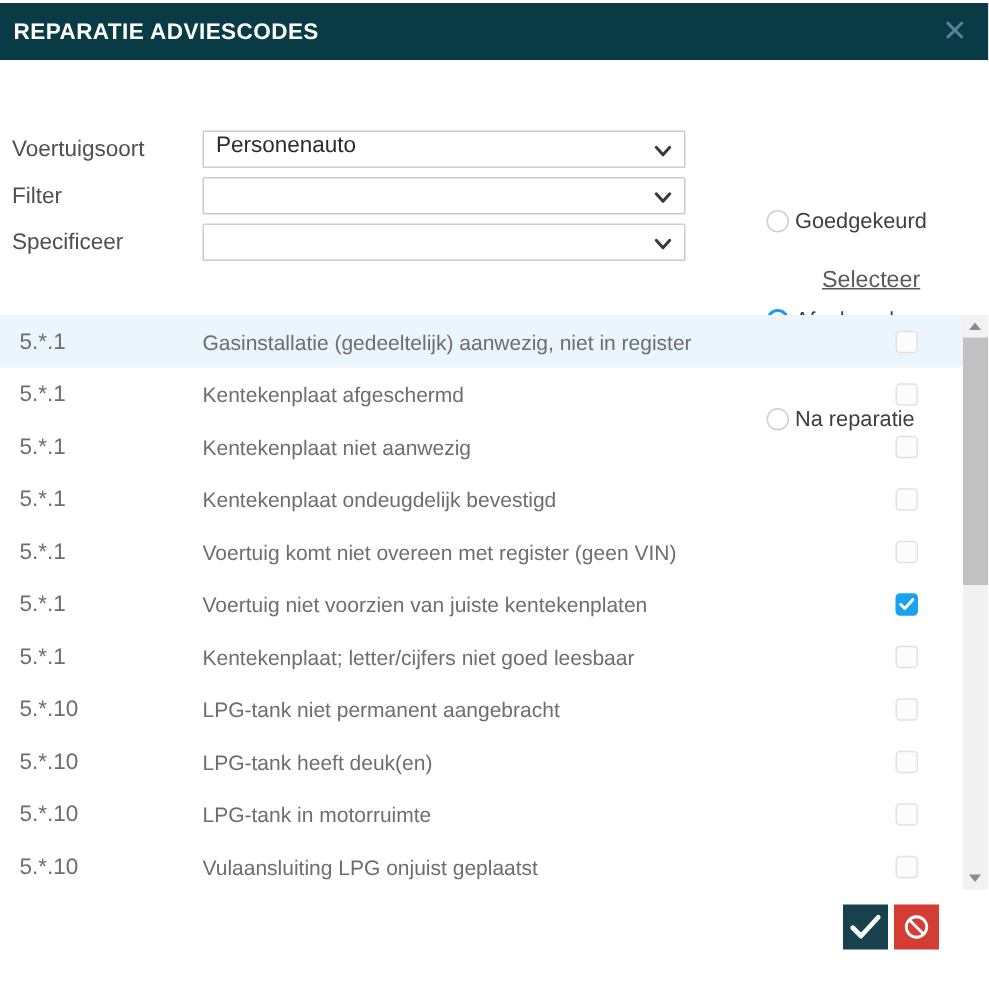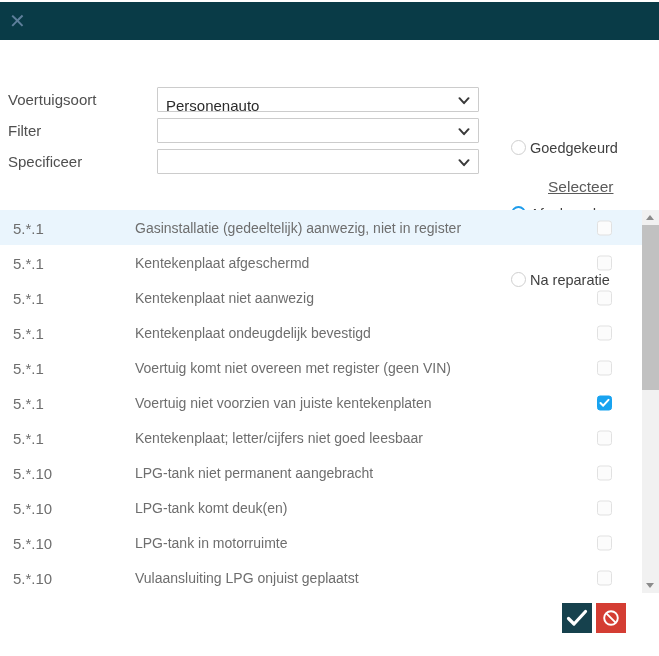--- a/index.html
+++ b/index.html
@@ -21,21 +21,21 @@
   .fld{
     position:absolute;left:135px;top:0;width:322px;height:25px;box-sizing:border-box;
     border:1px solid #cccccc;background:#fff;border-radius:1px;
   }
   .search-input{
     position:absolute;inset:0;width:100%;height:100%;border:none;outline:none;
     padding:0 30px 0 8px;box-sizing:border-box;font-size:15px;
     font-family:"Liberation Sans","DejaVu Sans",sans-serif;color:#2e2e2e;background:transparent;
   }
   .mag{position:absolute;right:7px;top:4px;}
-  .fld.select{display:flex;align-items:center;padding:12px 26px 0 8px;cursor:pointer;margin-left:22px;}
+  .fld.select{display:flex;padding:0 26px 0 8px;cursor:pointer;}
   .sel-value{font-size:15px;color:#2b2b2b;white-space:nowrap;overflow:hidden;}
   .chev{position:absolute;right:8px;top:9px;}
   
   .radios{position:absolute;left:511px;top:92px;display:flex;flex-direction:column;gap:3px;}
   .radio-opt{display:flex;align-items:center;gap:4px;height:15px;cursor:pointer;margin-top:48px;}
   .radio{
     width:15px;height:15px;border-radius:50%;border:1px solid #cfcfcf;background:#fff;
     box-sizing:border-box;position:relative;flex:0 0 15px;
   }
   .radio.checked{border:2px solid #1e9ceb;}
@@ -76,20 +76,21 @@
   }
   .btn-ok{left:562px;background:#16414d;}
   .btn-cancel{left:596px;background:#d43d33;}
 </style>
 </head>
 <body>
 
 <div class="stage">
 
   <div class="hdr">
+    <span class="hdr-title">REPARATIE ADVIESCODES</span>
     <span class="hdr-close">✕</span>
   </div>
 
 
   <div class="form-row" style="top:87px">
     <span class="flabel">Voertuigsoort</span>
     <div class="fld select">
       <span class="sel-value">Personenauto</span>
       <svg class="chev" width="12" height="8" viewBox="0 0 12 8">
         <path d="M1.5 1.2 L6 6.2 L10.5 1.2" fill="none" stroke="#3a3a3a" stroke-width="2" stroke-linecap="round" stroke-linejoin="round"></path>
@@ -196,21 +197,21 @@
     <div class="row">
       <span class="code">5.*.10</span>
       <span class="desc">LPG-tank niet permanent aangebracht</span>
       <span class="cbx">
         
       </span>
     </div>
 
     <div class="row">
       <span class="code">5.*.10</span>
-      <span class="desc">LPG-tank komt deuk(en)</span>
+      <span class="desc">LPG-tank heeft deuk(en)</span>
       <span class="cbx">
         
       </span>
     </div>
 
     <div class="row">
       <span class="code">5.*.10</span>
       <span class="desc">LPG-tank in motorruimte</span>
       <span class="cbx">
         

